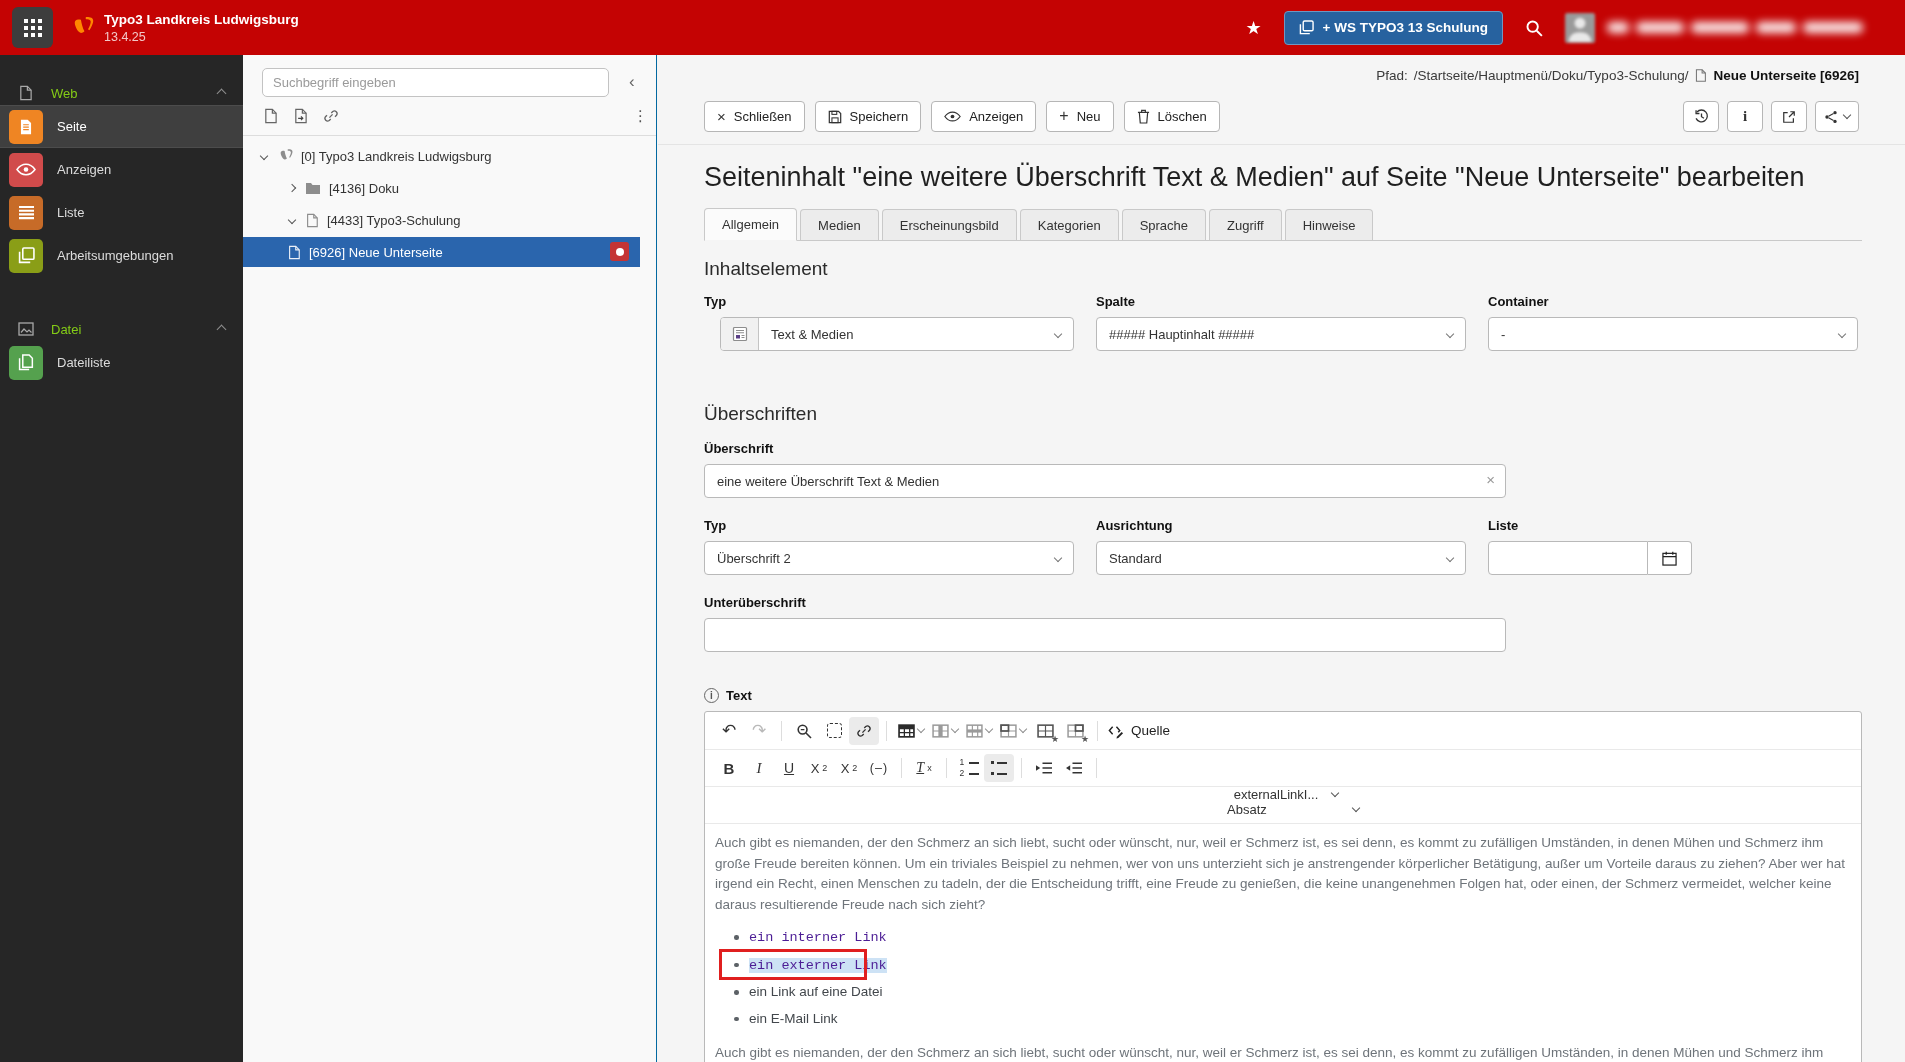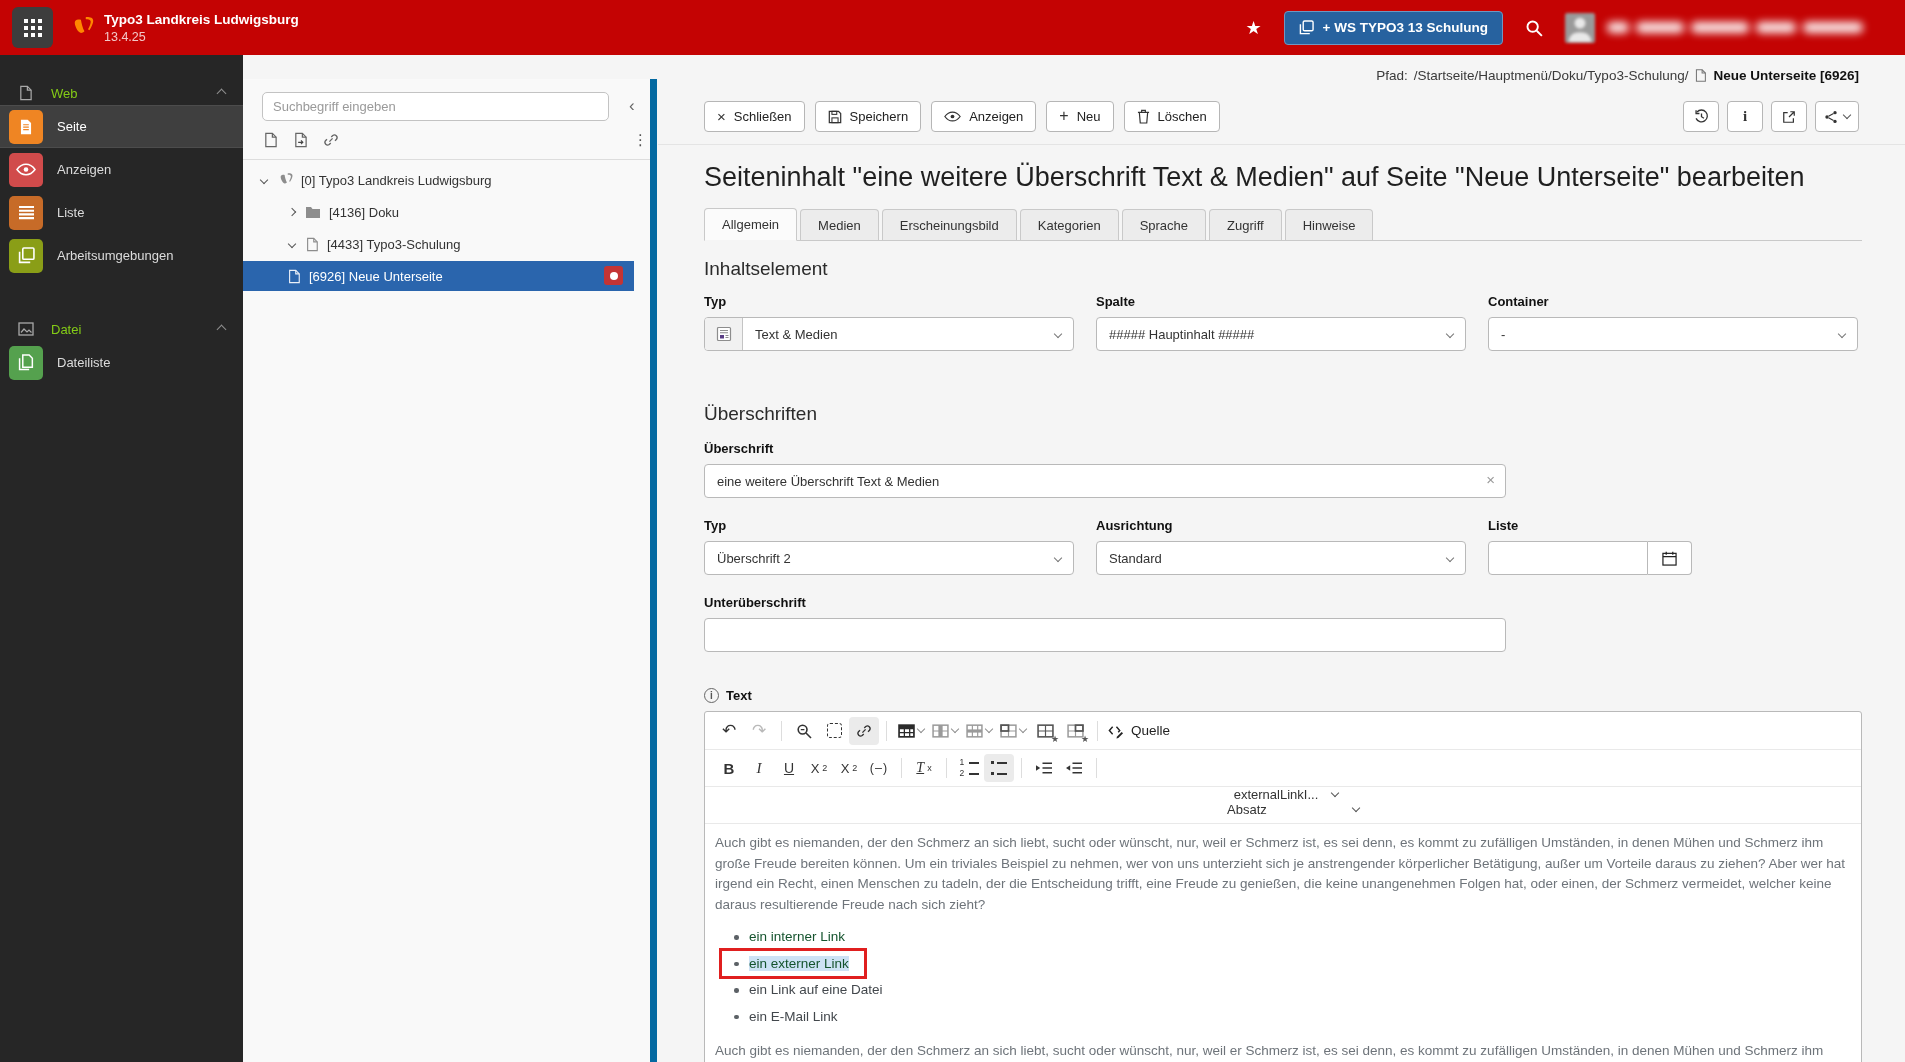--- a/index.html
+++ b/index.html
@@ -42,21 +42,21 @@
   .tile-liste { background:#c76b28; } .tile-ws { background:#8a9e17; } .tile-datei { background:#55a14e; }
   .mm-gap { height:14px; }
 
   
   .chev { display:inline-block; width:7px; height:7px; border-right:1.6px solid #8f8f8f; border-bottom:1.6px solid #8f8f8f; }
   .chev.up { transform:rotate(225deg); } .chev.down { transform:rotate(45deg); } .chev.right { transform:rotate(-45deg); }
   .chev.dark { border-color:#555; } .chev.sm { width:6px; height:6px; }
 
   
   .pagetree { position:absolute; left:243px; top:55px; width:414px; bottom:0; background:#f9f9f9;
-              border-right:7px solid #0369a1;margin-top:24px; }
+              border-right:1px solid #0369a1; }
   .pt-search { position:absolute; left:19px; top:13px; width:347px; height:29px; background:#fff;
                border:1px solid #c3c3c3; border-radius:5px; padding:0 10px; font-size:13px; color:#444;
                font-family:inherit; outline:none; }
   .pt-search::placeholder { color:#9a9a9a; }
   .pt-collapse { position:absolute; left:386px; top:18px; color:#666; font-size:17px; cursor:pointer; line-height:1; }
   .pt-tools { position:absolute; left:20px; top:53px; display:flex; gap:15px; color:#666; }
   .pt-tools > span { cursor:pointer; }
   .pt-kebab { position:absolute; left:390px; top:52px; color:#555; font-size:15px; letter-spacing:0; cursor:pointer; }
   .pt-divider { position:absolute; left:0; right:0; top:80px; border-top:1px solid #ddd; }
   .pt-tree { position:absolute; left:0; right:16px; top:84px; }
@@ -95,21 +95,21 @@
          font-size:13px; color:#333; cursor:pointer; }
   .tab.active { background:#fbfbfb; height:33px; margin-bottom:-1px; border-bottom:1px solid #f5f5f5; }
 
   h2.section { margin-top:17px; font-size:19px; font-weight:400; color:#2b2b2b; line-height:22px; }
   h2.section.gap-lg { margin-top:52px; }
   .form-row { display:grid; grid-template-columns:370px 370px 370px; column-gap:22px; margin-top:14px; }
   .flabel { display:block; font-weight:bold; font-size:13px; color:#111; margin-bottom:8px; }
   .select { height:34px; background:#fff; border:1px solid #b9b9b9; border-radius:4px; display:flex;
             align-items:center; padding:0 30px 0 12px; position:relative; font-size:13px; color:#333; cursor:pointer; }
   .select .chev { position:absolute; right:12px; top:13px; border-color:#777; width:6px; height:6px; }
-  .select.with-addon { padding-left:0; }
+  .select.with-addon { padding-left:0;margin-left:16px; }
   .addon { width:38px; height:32px; border-right:1px solid #c4c4c4; background:#f1f1f1;
            border-radius:3px 0 0 3px; display:grid; place-items:center; margin-right:12px; flex:none; }
   .tinput { height:34px; border:1px solid #b9b9b9; border-radius:4px; background:#fff; padding:0 30px 0 12px;
             font-size:13px; color:#333; font-family:inherit; outline:none; display:block; }
   .iwrap { position:relative; width:802px; }
   .iwrap .tinput { width:100%; }
   .clear-x { position:absolute; right:11px; top:8px; color:#9a9a9a; font-size:15px; line-height:1; cursor:pointer; }
   .date-wrap { display:flex; }
   .date-input { width:160px; border-radius:4px 0 0 4px; padding-right:10px; }
   .date-btn { width:44px; height:34px; border:1px solid #b9b9b9; border-left:none; background:#fff;
@@ -147,21 +147,21 @@
   .dd .chev { margin-left:14px; border-color:#555; width:6px; height:6px; transform:rotate(45deg); margin-top:-4px; }
   .dd.fmt { width:132px; justify-content:space-between; margin-left:20px; }
   .quelle { display:flex; align-items:center; gap:7px; font-size:13.5px; color:#222; cursor:pointer; margin-left:2px; }
 
   .ed-content { padding:9px 12px 0 10px; font-size:13.5px; line-height:20.5px; color:#6e747a; }
   .ed-content p { margin:0 0 10px; }
   .ed-content ul { list-style:none; margin:12px 0 14px 34px; }
   .ed-content li { position:relative; margin-bottom:6px; color:#42474c; }
   .ed-content li::before { content:""; position:absolute; left:-15px; top:8px; width:4.5px; height:4.5px;
                            border-radius:50%; background:#5c6166; }
-  .ed-content li .lnk { color:#14532d; }
+  .ed-content li .lnk { color:#4c1d95;font-family:Liberation Mono, monospace; }
   .ed-content li .lnk.selected { background:#cde2f5; }
   .red-frame { position:absolute; left:-30px; top:-6px; width:148px; height:31px;
                border:3px solid #e01f1f; pointer-events:none; }
   .li-annot { position:relative; }
 </style>
 </head>
 <body>
 
 <header class="topbar">
   <div class="modules-btn">

